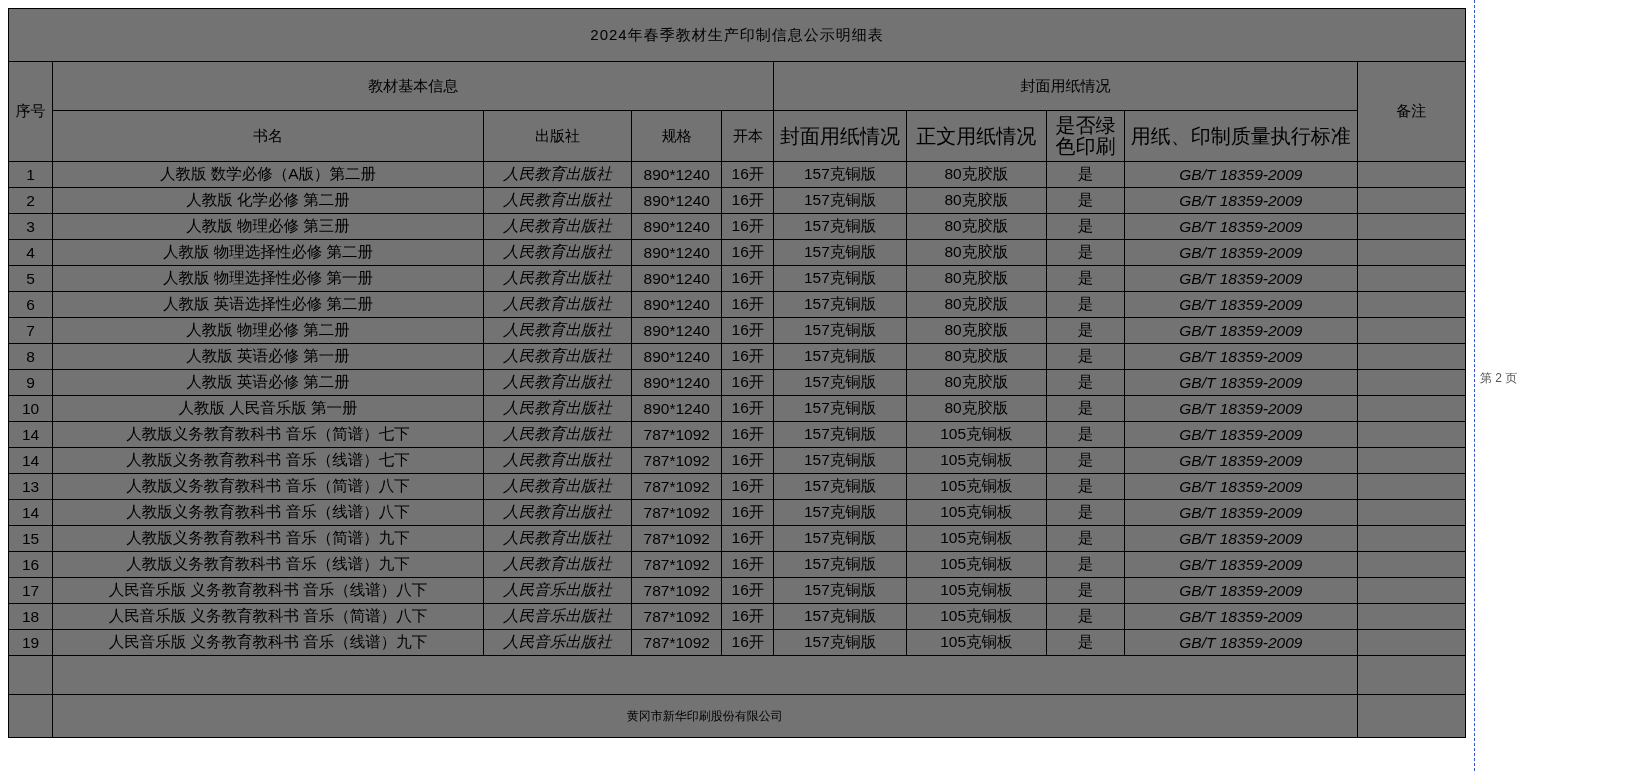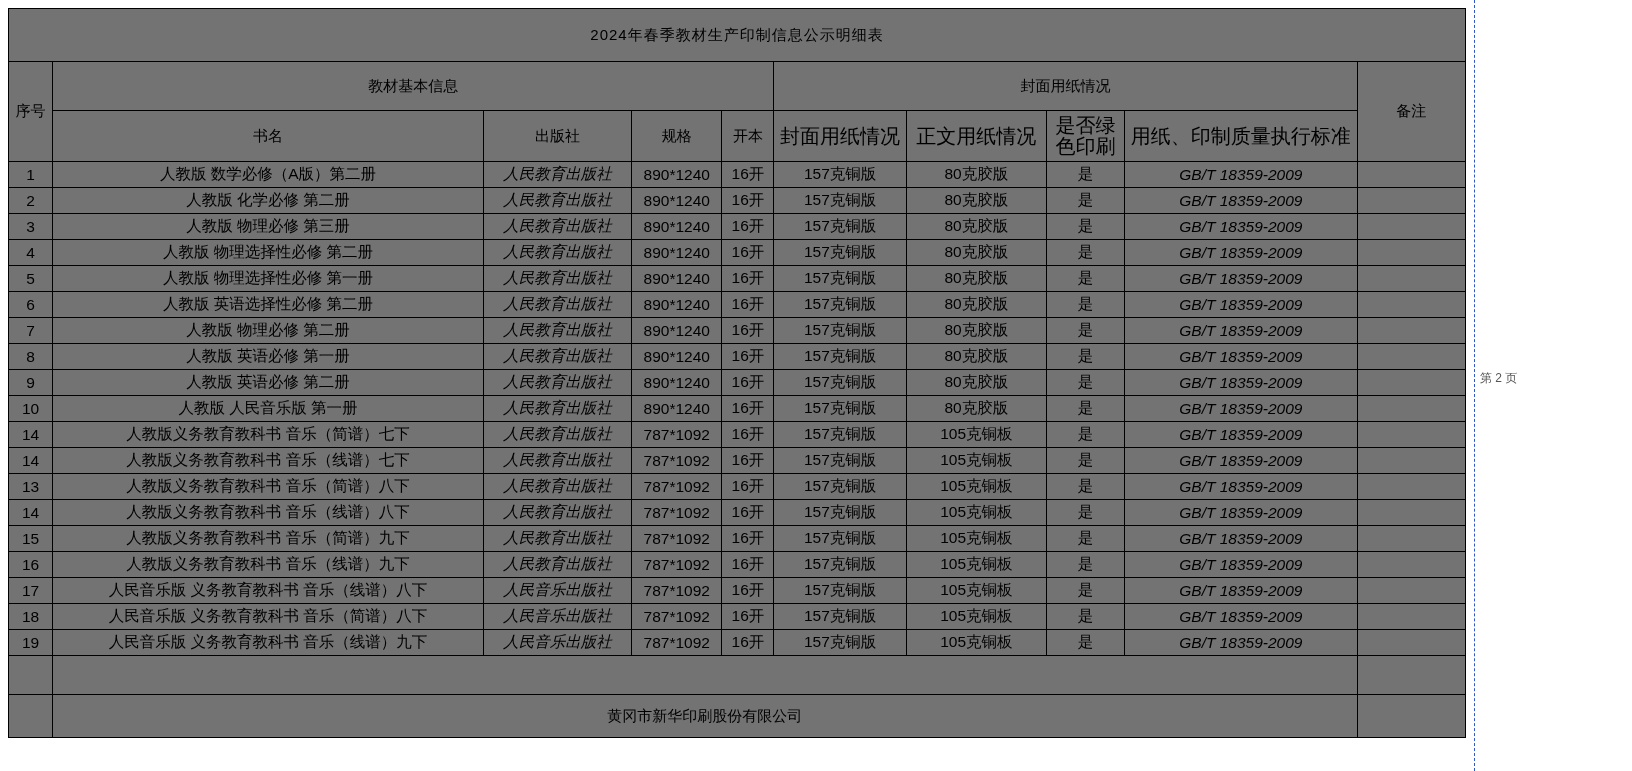--- a/index.html
+++ b/index.html
@@ -85,21 +85,21 @@
   td.c-spec { width: 90px; }
   td.c-size { width: 52px; }
   td.c-cover{ width: 132px; margin-top: 26px; }
   td.c-body { width: 140px; }
   td.c-green{ width: 78px; }
   td.c-std  { width: 232px; font-style: italic; }
   td.c-remark { width: 108px; }
   tr.blank td { height: 38px; }
   tr.footer td {
     height: 42px;
-    font-size: 15px;
+    font-size: 12px;
   }
   .footer-company {
     text-align: center;
   }
   
   .watermark {
     position: absolute;
     left: 300px;
     top: 330px;
     font-size: 86px;

